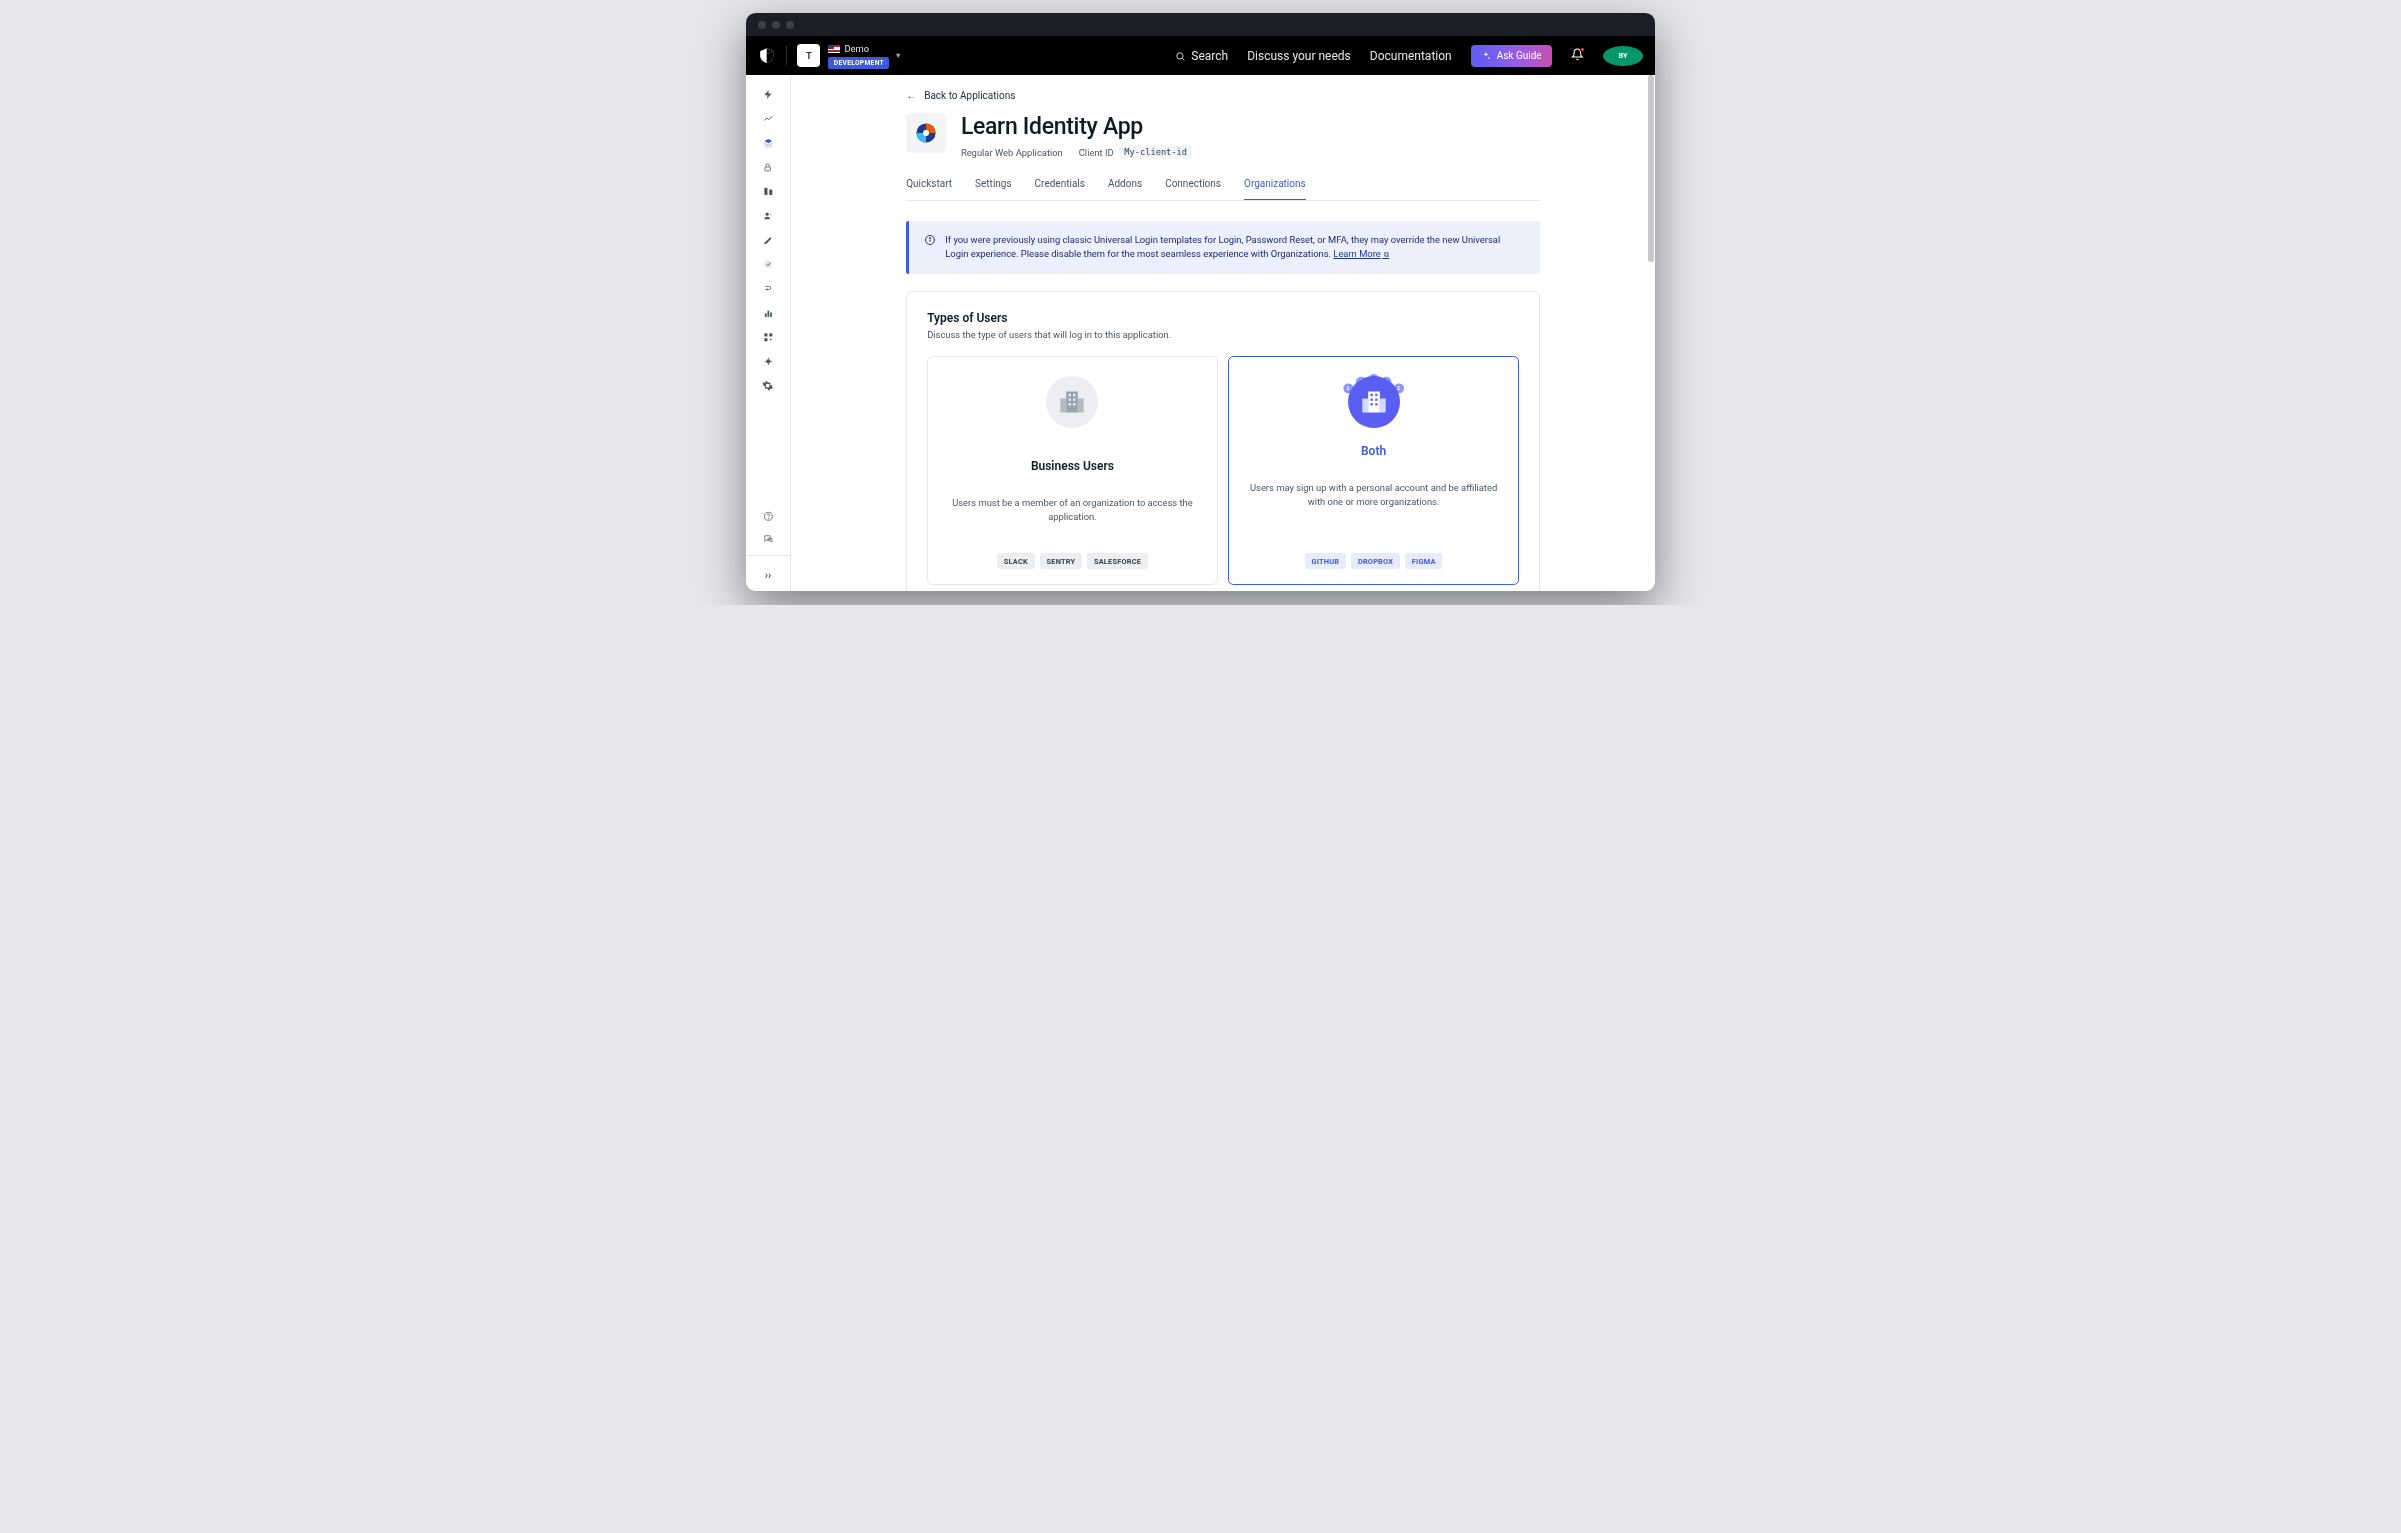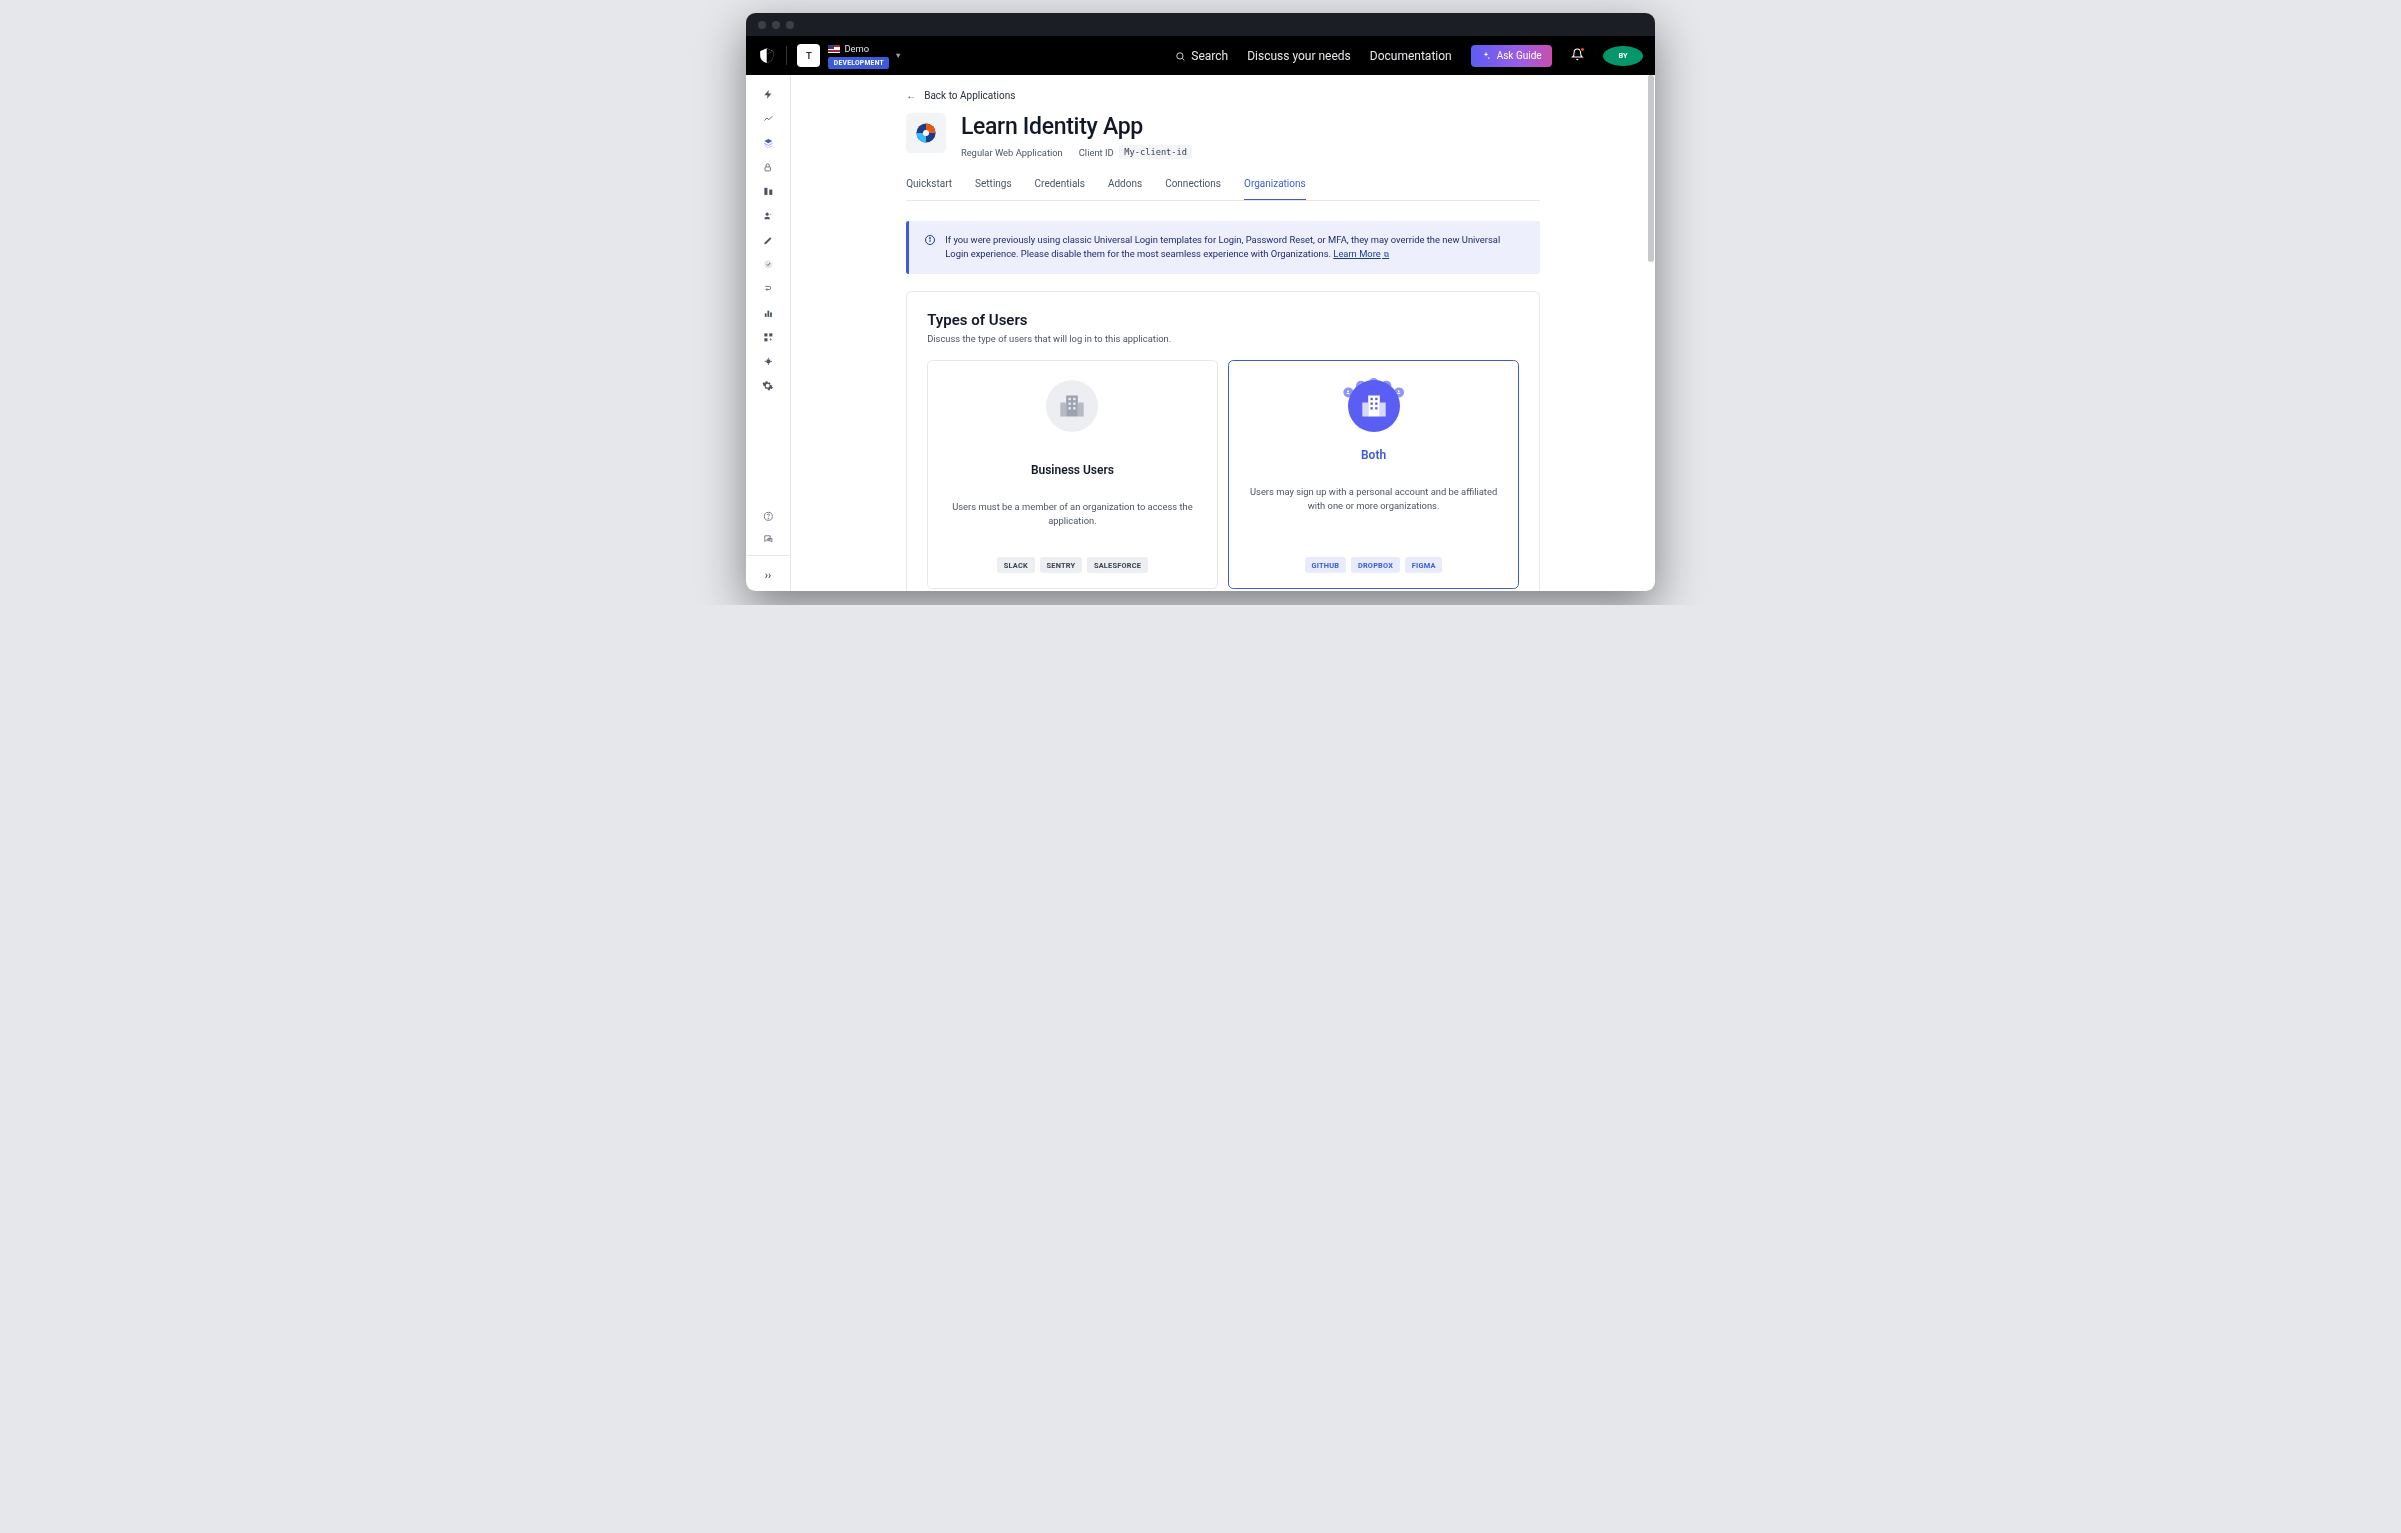--- a/index.html
+++ b/index.html
@@ -44,21 +44,21 @@
   .client-id-code { font-family:ui-monospace,Menlo,monospace; font-size:8.7px; background:#f3f4f6; padding:2px 5.3px; border-radius:2.7px; color:#374151; }
   .tabs { display:flex; gap:23px; border-bottom:0.7px solid #e5e7eb; margin-bottom:20px; }
   .tab { padding:0 0 9.4px; font-size:10px; color:#4b5563; cursor:pointer; border-bottom:1.3px solid transparent; }
   .tab.active { color:#3b5bdb; border-bottom-color:#3b5bdb; }
   .callout { background:#edf0fc; border-left:3.3px solid #3b5bdb; border-radius:2.7px; padding:12px 14.7px; display:flex; gap:9.4px; margin-bottom:17.4px; }
   .callout-ico { color:#1e3a8a; flex-shrink:0; margin-top:1.3px; }
   .callout-text { font-size:9.4px; line-height:1.55; color:#1e2a6b; }
   .callout-link { color:#1e3a8a; text-decoration:underline; cursor:pointer;margin-top:14px; }
   .ext-icon { font-size:7.4px; margin-left:1.3px; }
   .panel { border:0.7px solid #e5e7eb; border-radius:5.3px; padding:19px 20px; }
-  .section-title { font-size:15px; font-weight:600; color:#111827; margin-bottom:4px; }
+  .section-title { font-size:12px; font-weight:600; color:#111827; margin-bottom:4px; }
   .section-sub { font-size:9.4px; color:#4b5563; margin-bottom:16px; }
   .cards { display:flex; gap:10.7px; }
   .card { flex:1; border:0.7px solid #e5e7eb; border-radius:5.3px; padding:19px 14.7px 14.7px; display:flex; flex-direction:column; align-items:center; text-align:center; cursor:pointer; position:relative; min-height:194px;gap:16px; }
   .card.selected { border:1.3px solid #3b5bdb; }
   .card-icon-wrap { width:52px; height:52px; border-radius:50%; background:#eceef1; display:flex; align-items:center; justify-content:center; margin-bottom:14.7px; }
   .card.selected .card-icon-wrap { background:#5b5ef2; }
   .card-title { font-size:12px; font-weight:600; color:#111827; margin-bottom:6.7px; }
   .card.selected .card-title { color:#3b5bdb; }
   .card-desc { font-size:9.4px; color:#4b5563; line-height:1.5; margin-bottom:auto; }
   .pills { display:flex; gap:5.3px; flex-wrap:wrap; justify-content:center; margin-top:13.4px; }

